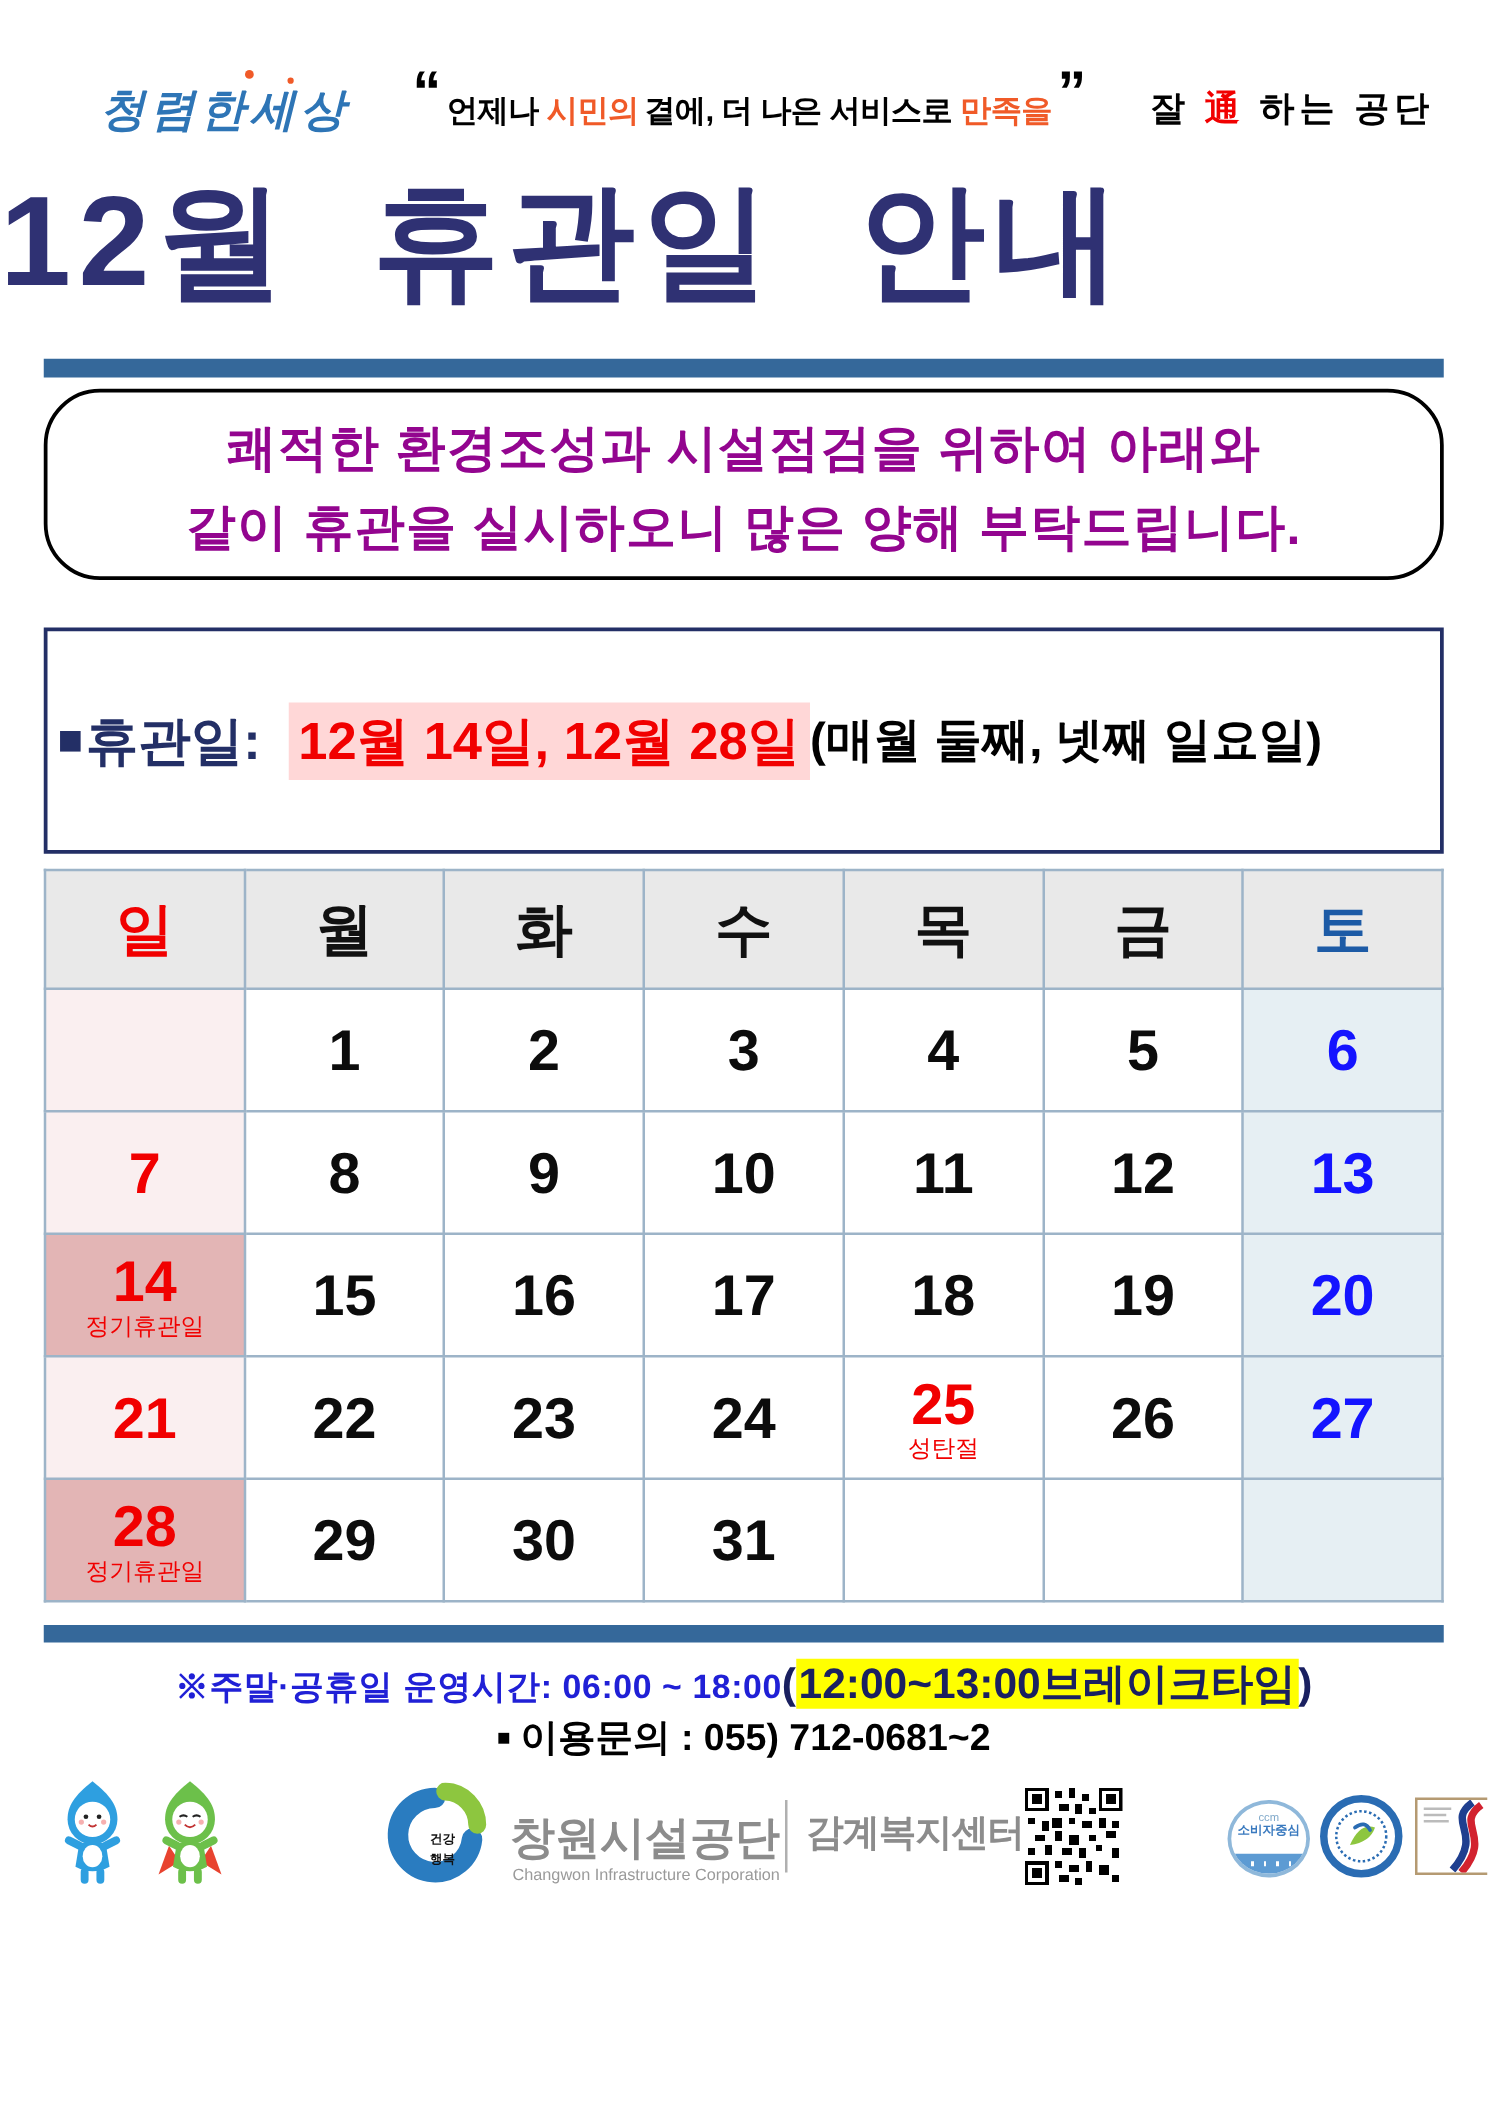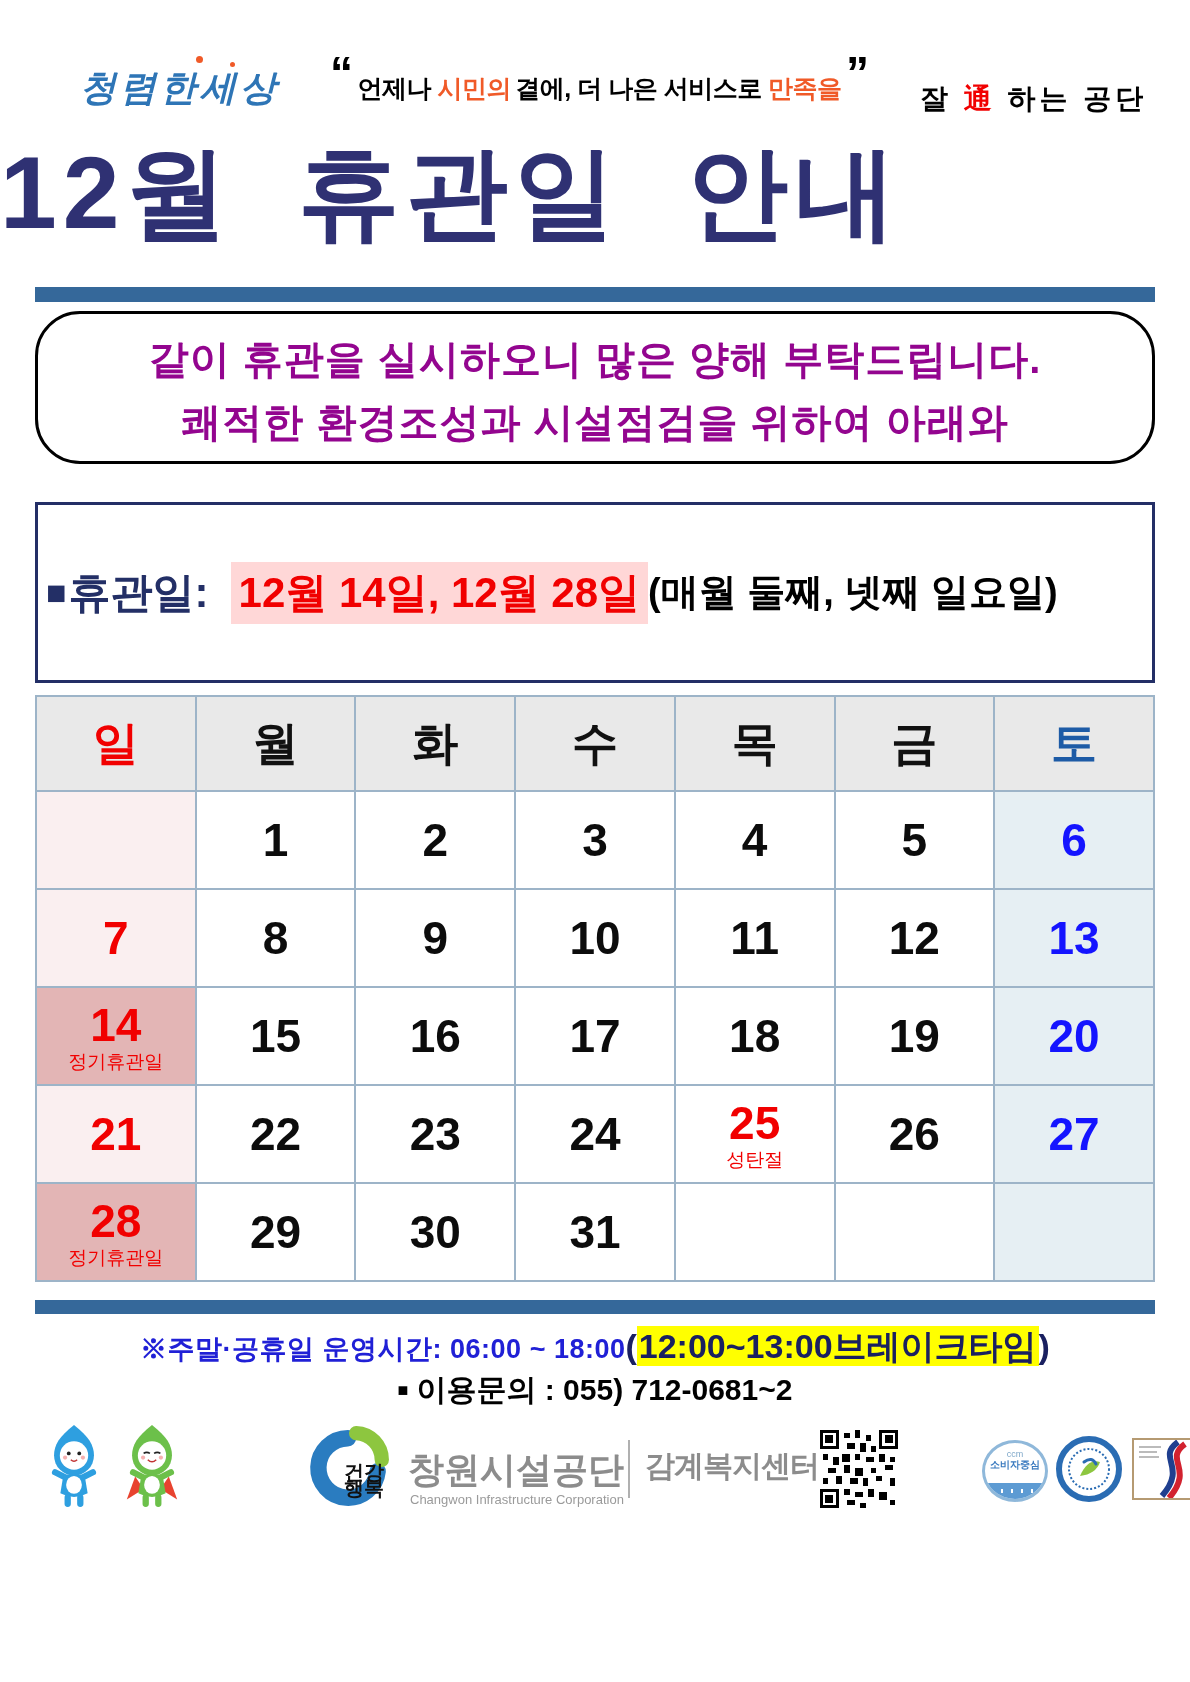--- a/index.html
+++ b/index.html
@@ -11,21 +11,21 @@
   
   .logo { position:absolute; left:80px; top:64px; color:var(--logo-blue);
     font-size:36px; font-weight:900; letter-spacing:4px; font-style:italic; }
   .logo .dot { position:absolute; border-radius:50%; background:var(--orange); }
   .logo .d1 { width:7px; height:7px; left:116px; top:-8px; }
   .logo .d2 { width:5px; height:5px; left:150px; top:-2px; }
   .quote { position:absolute; left:330px; top:58px; white-space:nowrap; }
   .qmark { font-size:46px; font-weight:900; color:#000; position:relative; top:-8px; line-height:1; }
   .qt { font-size:25px; font-weight:900; color:#000; letter-spacing:-0.5px; }
   .qt.orange { color:var(--orange); }
-  .slogan { position:absolute; left:920px; top:80px; font-size:28px; font-weight:900;
+  .slogan { position:absolute; left:920px; top:68px; font-size:28px; font-weight:900;
     color:#000; letter-spacing:4px; white-space:nowrap; }
   .slogan .red { color:var(--red); }
   
   .title { position:absolute; left:0; top:128px; width:100%; text-align:left;
     font-size:102px; line-height:130px; font-weight:900; color:var(--navy);
     letter-spacing:6px; word-spacing:30px; }
   
   .bar { position:absolute; left:35px; width:1120px; background:var(--bar-blue); }
   .bar1 { top:287px; height:15px; }
   .bar2 { top:1300px; height:14px; }
@@ -61,21 +61,21 @@
     font-weight:900; white-space:nowrap; }
   .h-blue { font-size:27px; color:var(--hours-blue); letter-spacing:0.5px; }
   .h-navy { font-size:34px; color:var(--hours-navy); }
   .h-hl { font-size:34px; color:var(--hours-navy); background:var(--yellow); padding:1px 2px; }
   .contact { position:absolute; left:0; top:1370px; width:100%; text-align:center;
     font-size:30px; font-weight:600; color:#000; }
   .ct-bullet { font-size:18px; position:relative; top:-4px; margin-right:8px; }
   
   .mascots { position:absolute; left:42px; top:1424px; display:flex; gap:14px; }
   .swoosh-wrap { position:absolute; left:302px; top:1426px; width:96px; height:82px; }
-  .calligraphy { position:absolute; left:42px; top:38px; font-size:20px; font-weight:900;
+  .calligraphy { position:absolute; left:42px; top:38px; font-size:10px; font-weight:900;
     color:#111; line-height:16px; text-align:center; }
   .org-kr { position:absolute; left:408px; top:1446px; font-size:36px; font-weight:700;
     color:var(--gray-text); letter-spacing:0; white-space:nowrap; }
   .org-en { position:absolute; left:410px; top:1492px; font-size:13px; color:#9a9a9a; }
   .vdiv { position:absolute; left:628px; top:1440px; width:2px; height:58px; background:#b0b0b0; }
   .center-kr { position:absolute; left:645px; top:1446px; font-size:30px; font-weight:700;
     color:var(--gray-text); letter-spacing:-1px; white-space:nowrap; }
   .qr { position:absolute; left:820px; top:1430px; width:78px; height:78px; }
   .badge { position:absolute; background:#fff;margin-left:44px; }
   .badge.ccm { left:938px; top:1440px; width:66px; height:62px; border:3px solid #8fb8da;
@@ -114,22 +114,22 @@
   <div class="slogan">
     <span>잘 </span>
     <span class="red">通</span>
     <span>하는 공단</span>
   </div>
 
   <h1 class="title">12월 휴관일 안내</h1>
   <div class="bar bar1"></div>
 
   <div class="notice-box">
+    <div class="notice-line">쾌적한 환경조성과 시설점검을 위하여 아래와</div>
     <div class="notice-line">같이 휴관을 실시하오니 많은 양해 부탁드립니다.</div>
-    <div class="notice-line">쾌적한 환경조성과 시설점검을 위하여 아래와</div>
   </div>
 
   <div class="closure-box">
     <span class="c-bullet">■</span>
     <span class="c-label">휴관일:</span>
     <span class="c-dates">12월 14일, 12월 28일</span>
     <span class="c-note">(매월 둘째, 넷째 일요일)</span>
   </div>
 
   <table class="calendar">

